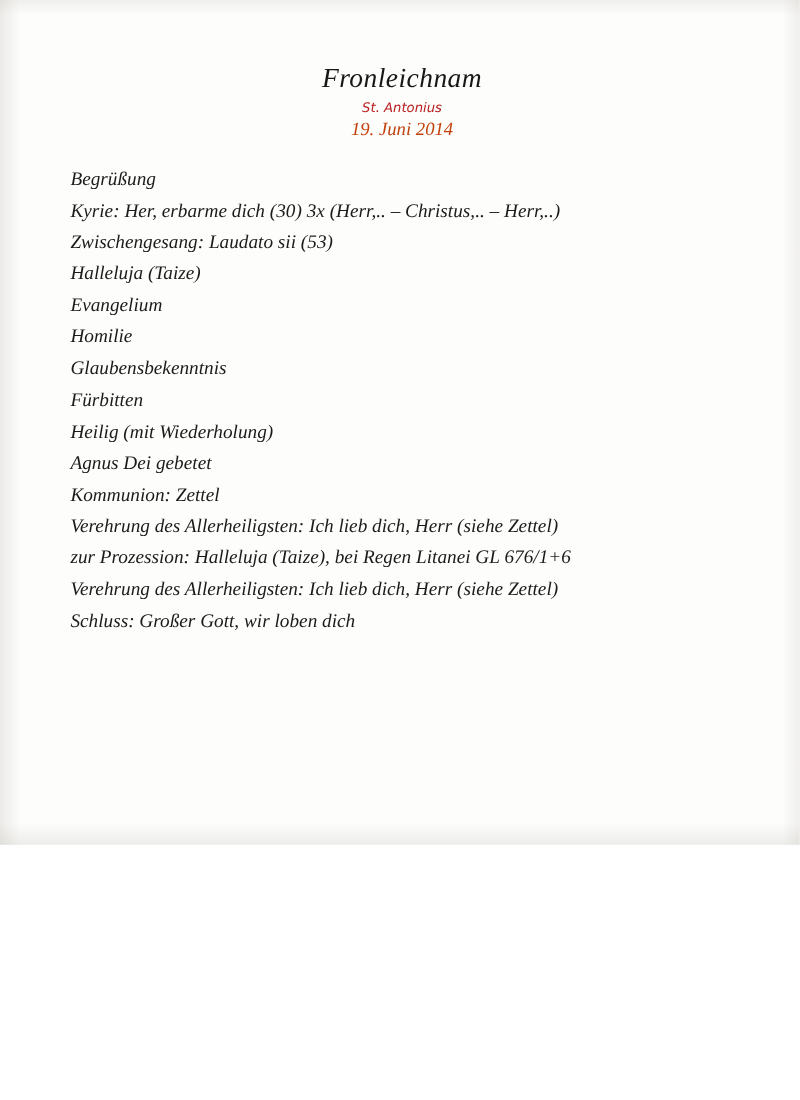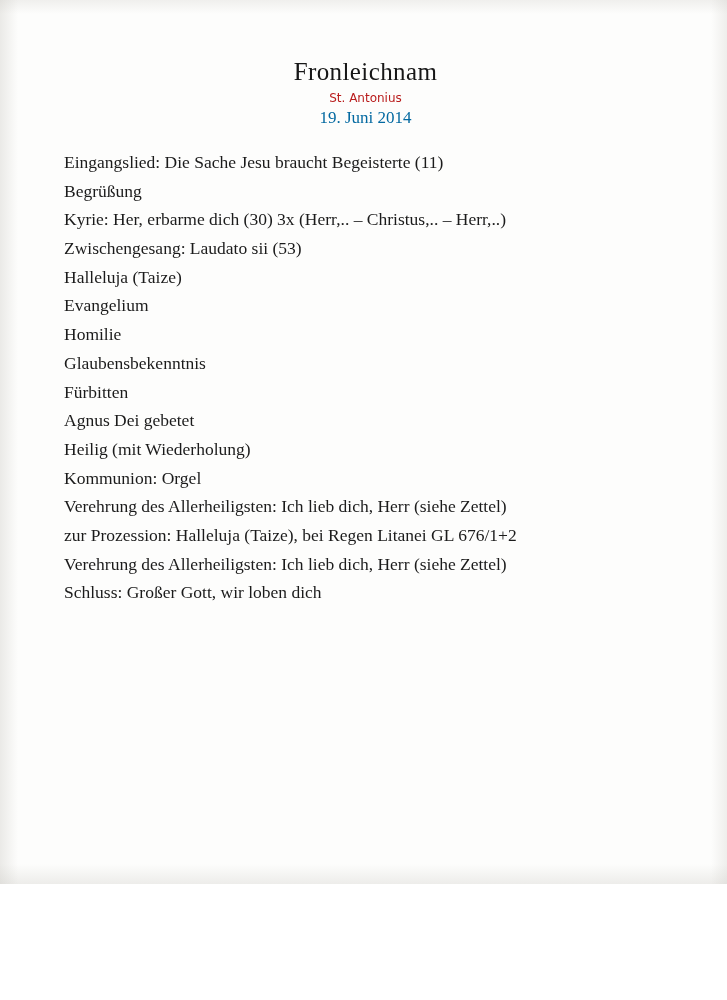--- a/index.html
+++ b/index.html
@@ -10,23 +10,24 @@
   body {
     width: 727px;
     height: 1000px;
     overflow: hidden;
     font-family: "Liberation Serif", serif;
     color: #1a1a1a;
   }
   .page {
     position: relative;
     width: 727px;
-    height: 884px;
+    height: 768px;
     background: #fdfdfc;
     box-sizing: border-box;
+    font-style: italic;
   }
   
   .scan-tint {
     position: absolute;
     inset: 0;
     background:
       linear-gradient(90deg, rgba(200,198,192,0.35) 0px, rgba(255,255,255,0) 18px),
       linear-gradient(270deg, rgba(205,203,198,0.30) 0px, rgba(255,255,255,0) 16px),
       linear-gradient(180deg, rgba(200,198,192,0.25) 0px, rgba(255,255,255,0) 14px),
       linear-gradient(0deg, rgba(200,198,192,0.30) 0px, rgba(255,255,255,0) 20px);
@@ -52,21 +53,21 @@
     font-size: 12px;
     line-height: 1.25;
     margin: 0 0 1px 0;
     font-family: "DejaVu Sans", sans-serif;
     color: #b91c1c;
   }
   .doc-date {
     font-size: 17px;
     line-height: 1.25;
     margin: 0;
-    color: #0369a1;
+    color: #c2410c;
   }
   .order-list {
     list-style: none;
     margin: 0;
     padding: 0;
   }
   .order-list li {
     font-size: 17.5px;
     line-height: 1.0;
     margin: 0 0 11.2px 0;
@@ -85,32 +86,31 @@
 
   <div class="doc">
 
     <div class="title-block">
       <h1 class="doc-title">Fronleichnam</h1>
       <p class="doc-subtitle">St. Antonius</p>
       <p class="doc-date">19. Juni 2014</p>
     </div>
 
     <ul class="order-list">
-      <li>Eingangslied: Die Sache Jesu braucht Begeisterte (11)</li>
       <li>Begrüßung</li>
       <li>Kyrie: Her, erbarme dich (30) 3x (Herr,.. – Christus,.. – Herr,..)</li>
       <li>Zwischengesang: Laudato sii (53)</li>
       <li>Halleluja (Taize)</li>
       <li>Evangelium</li>
       <li>Homilie</li>
       <li>Glaubensbekenntnis</li>
       <li>Fürbitten</li>
+      <li>Heilig (mit Wiederholung)</li>
       <li>Agnus Dei gebetet</li>
-      <li>Heilig (mit Wiederholung)</li>
-      <li>Kommunion: Orgel</li>
+      <li>Kommunion: Zettel</li>
       <li>Verehrung des Allerheiligsten: Ich lieb dich, Herr (siehe Zettel)</li>
-      <li>zur Prozession: Halleluja (Taize), bei Regen Litanei GL 676/1+2</li>
+      <li>zur Prozession: Halleluja (Taize), bei Regen Litanei GL 676/1+6</li>
       <li>Verehrung des Allerheiligsten: Ich lieb dich, Herr (siehe Zettel)</li>
       <li>Schluss: Großer Gott, wir loben dich</li>
     </ul>
 
   </div>
 </div>
 
 </body></html>

